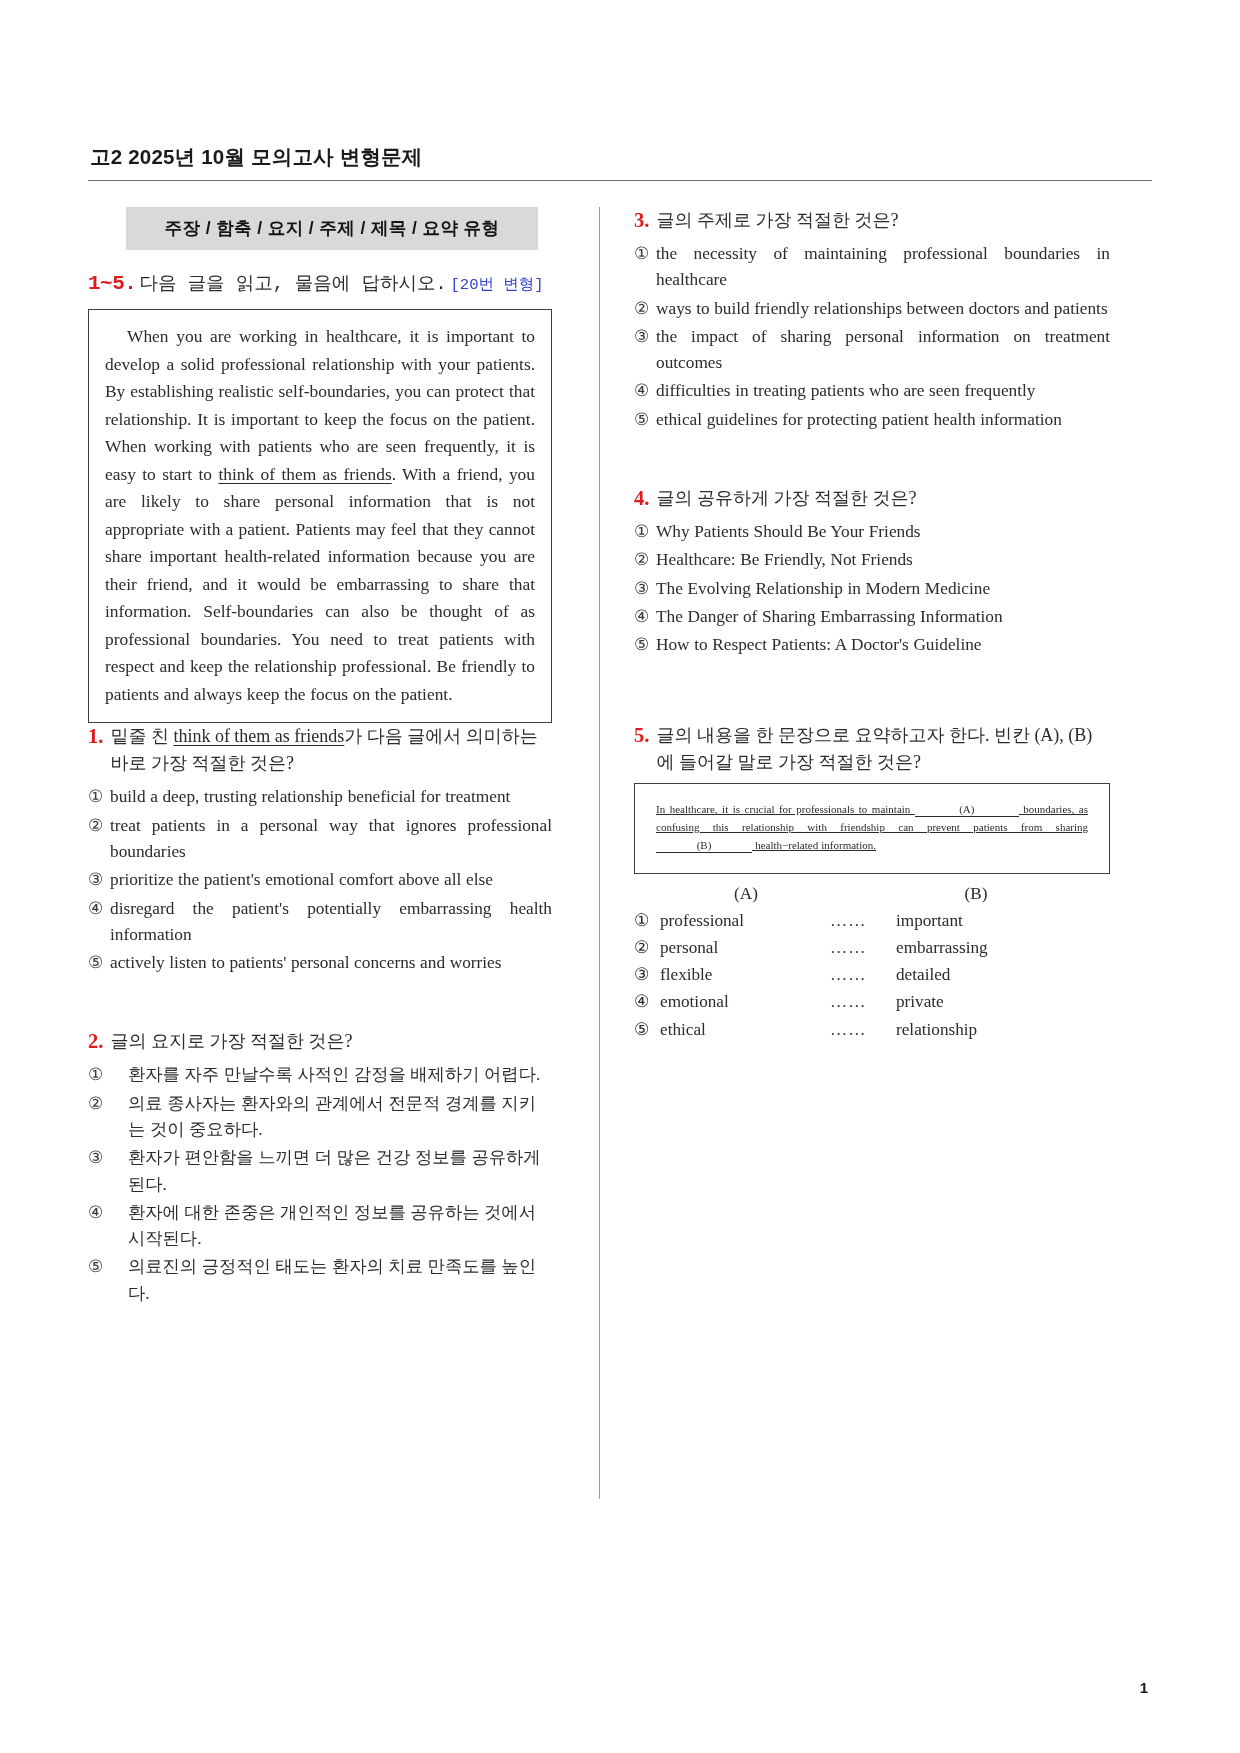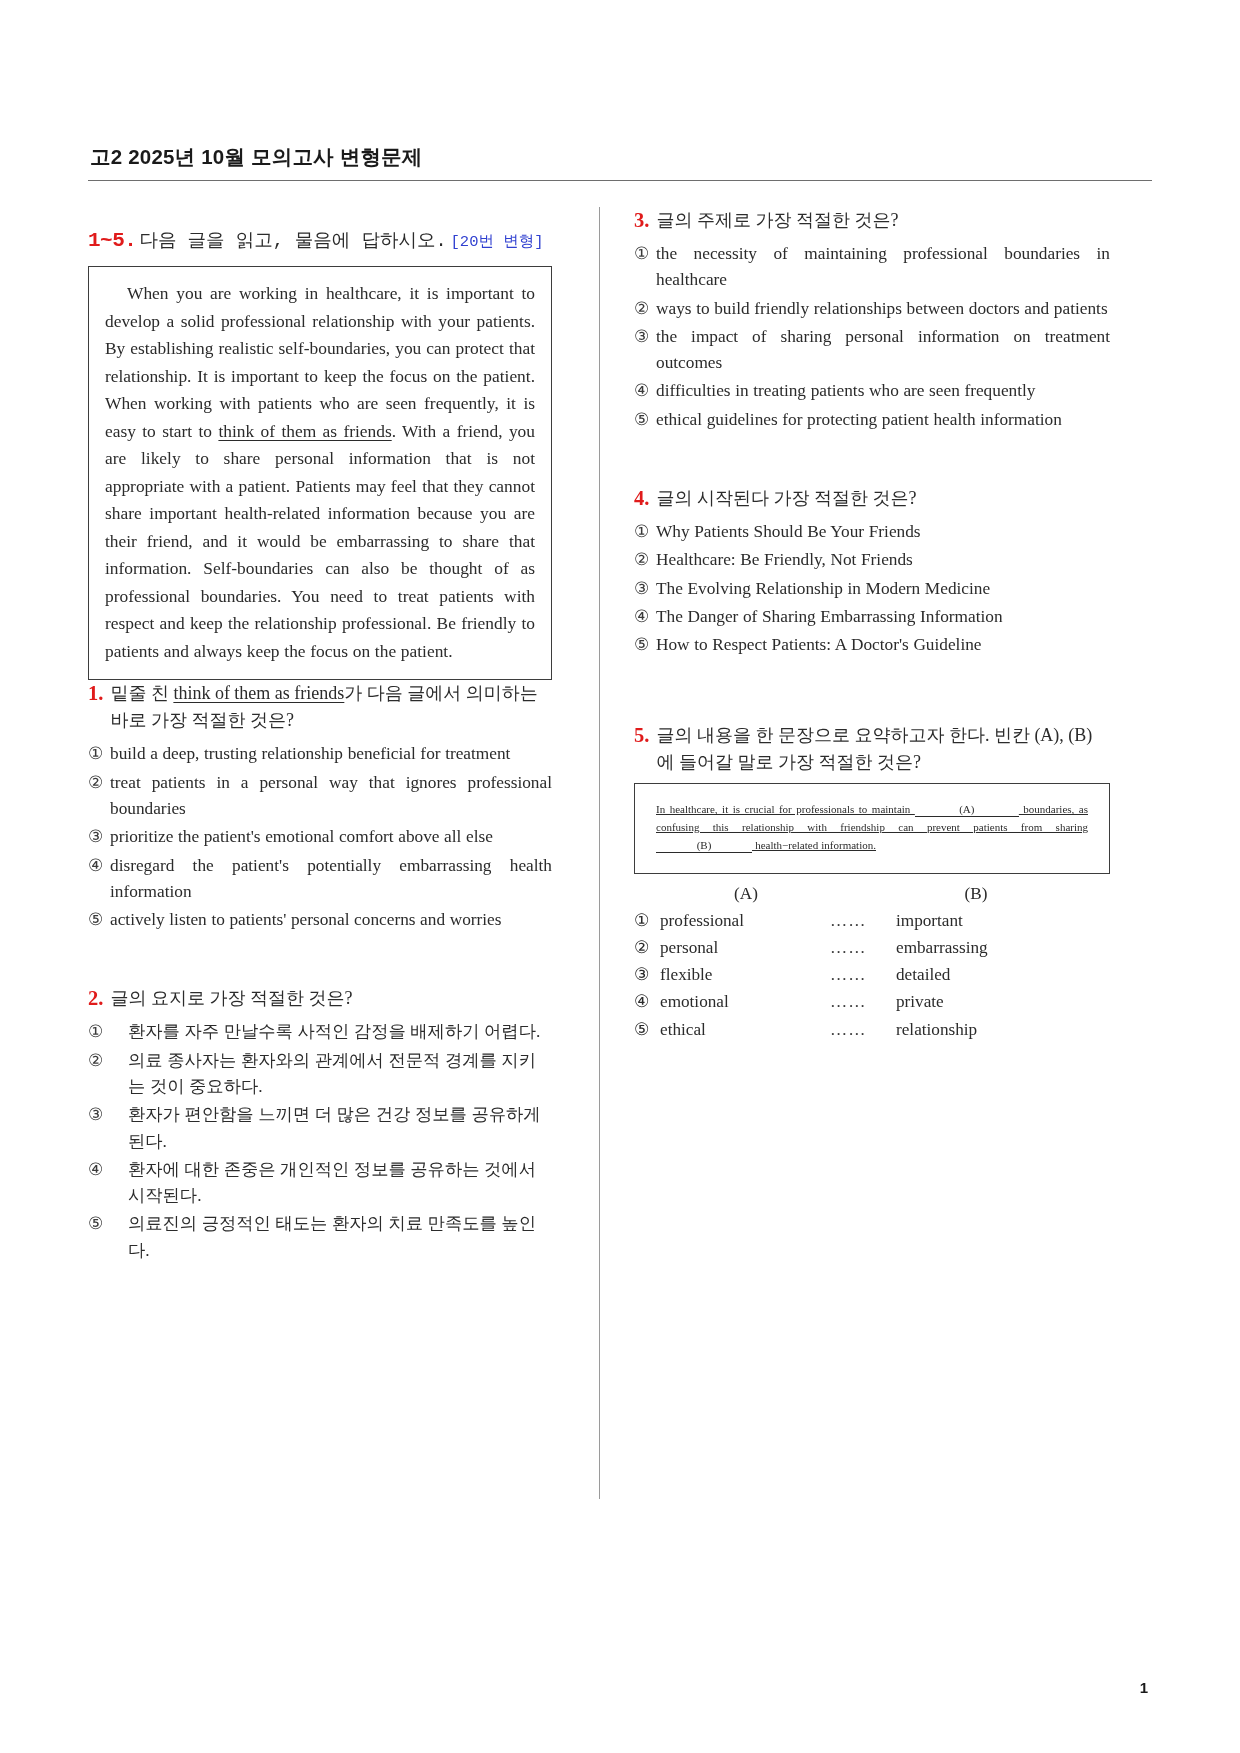--- a/index.html
+++ b/index.html
@@ -222,20 +222,21 @@
 
 <div class="page">
 
   <div class="doc-header">고2 2025년 10월 모의고사 변형문제</div>
   <hr class="header-rule">
 
   <div class="columns">
 
     <div class="col col-left">
 
+      <div class="type-banner">주장 / 함축 / 요지 / 주제 / 제목 / 요약 유형</div>
 
       <div class="directive">
         <span class="qrange">1~5.</span><span>다음 글을 읽고, 물음에 답하시오.</span><span class="varnote">[20번 변형]</span>
       </div>
 
       <div class="passage-box">
         <p class="passage-text"><span>When you are working in healthcare, it is important to develop a solid professional relationship with your patients. By establishing realistic self‑boundaries, you can protect that relationship. It is important to keep the focus on the patient. When working with patients who are seen frequently, it is easy to start to </span><u>think of them as friends</u><span>. With a friend, you are likely to share personal information that is not appropriate with a patient. Patients may feel that they cannot share important health‑related information because you are their friend, and it would be embarrassing to share that information. Self‑boundaries can also be thought of as professional boundaries. You need to treat patients with respect and keep the relationship professional. Be friendly to patients and always keep the focus on the patient.</span></p>
       </div>
 
       <div class="question">
@@ -333,21 +334,21 @@
               <span class="choice-text">ethical guidelines for protecting patient health information</span>
             </li>
         </ul>
       </div>
 
       <div class="spacer-md"></div>
 
       <div class="question">
         <div class="q-stem">
           <span class="q-num">4.</span>
-          <span class="q-stem-text">글의 시작된다 가장 적절한 것은?</span>
+          <span class="q-stem-text">글의 공유하게 가장 적절한 것은?</span>
         </div>
         <ul class="choices">
           <li class="choice">
               <span class="choice-mark">①</span>
               <span class="choice-text">Why Patients Should Be Your Friends</span>
             </li>
           <li class="choice">
               <span class="choice-mark">②</span>
               <span class="choice-text">Healthcare: Be Friendly, Not Friends</span>
             </li>

